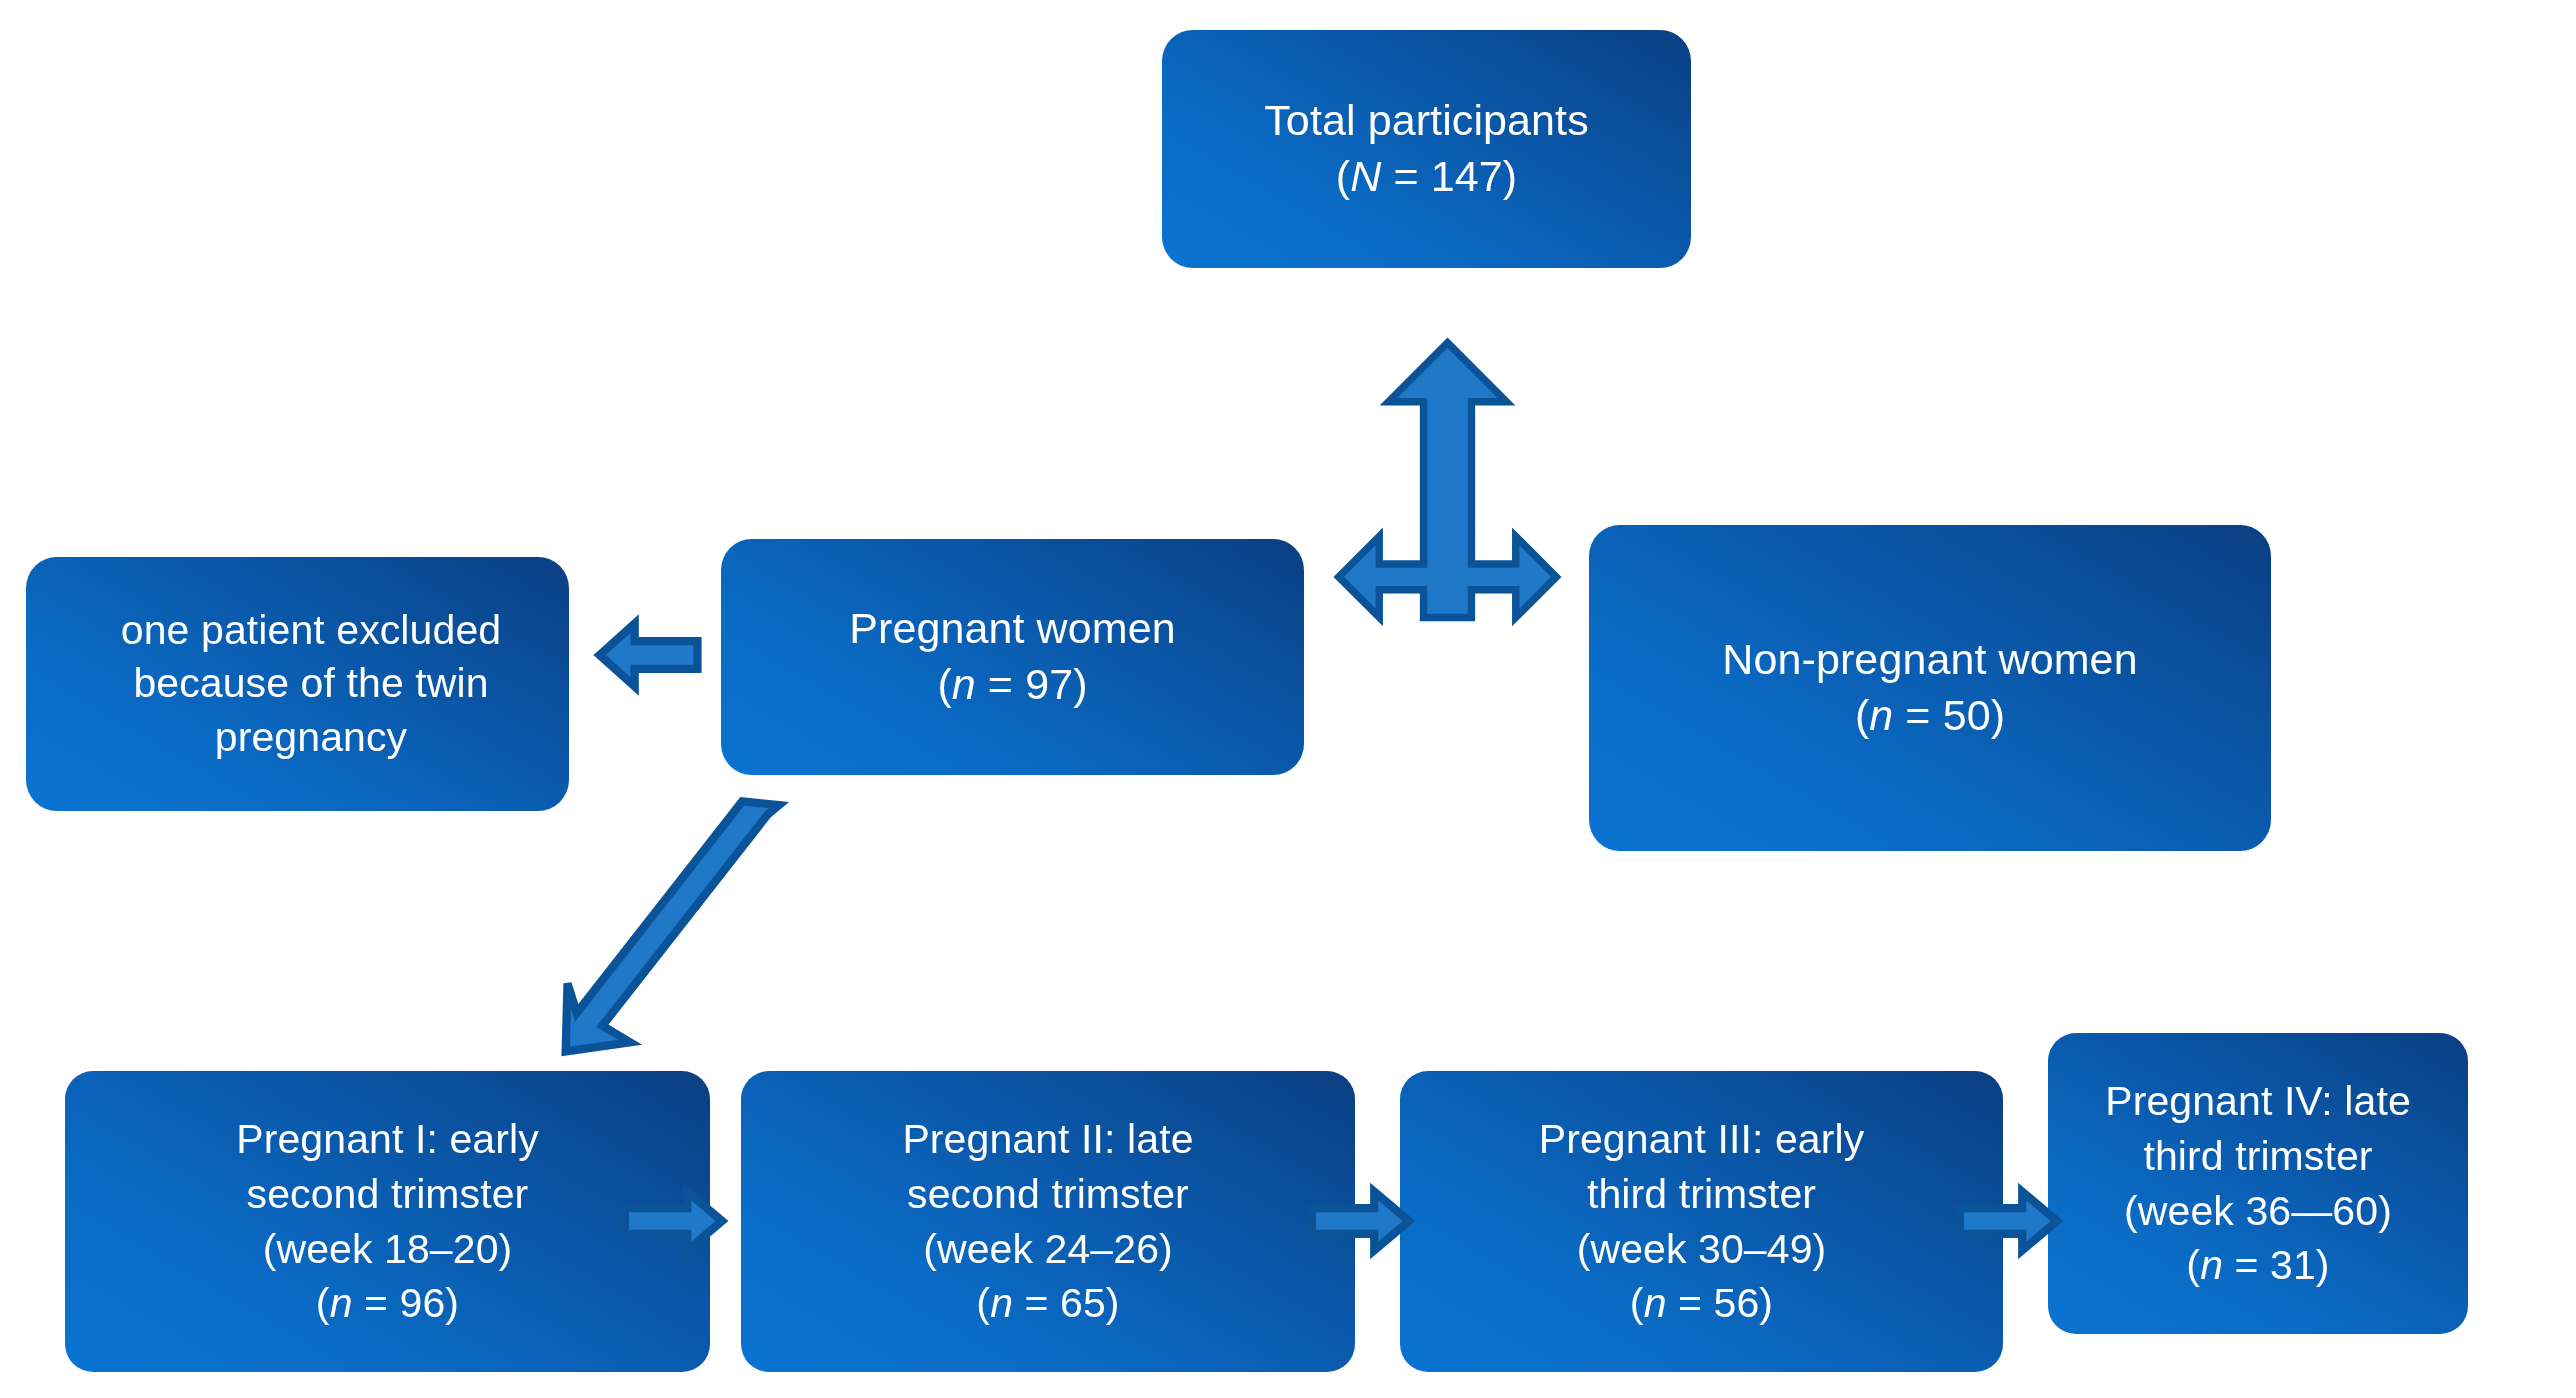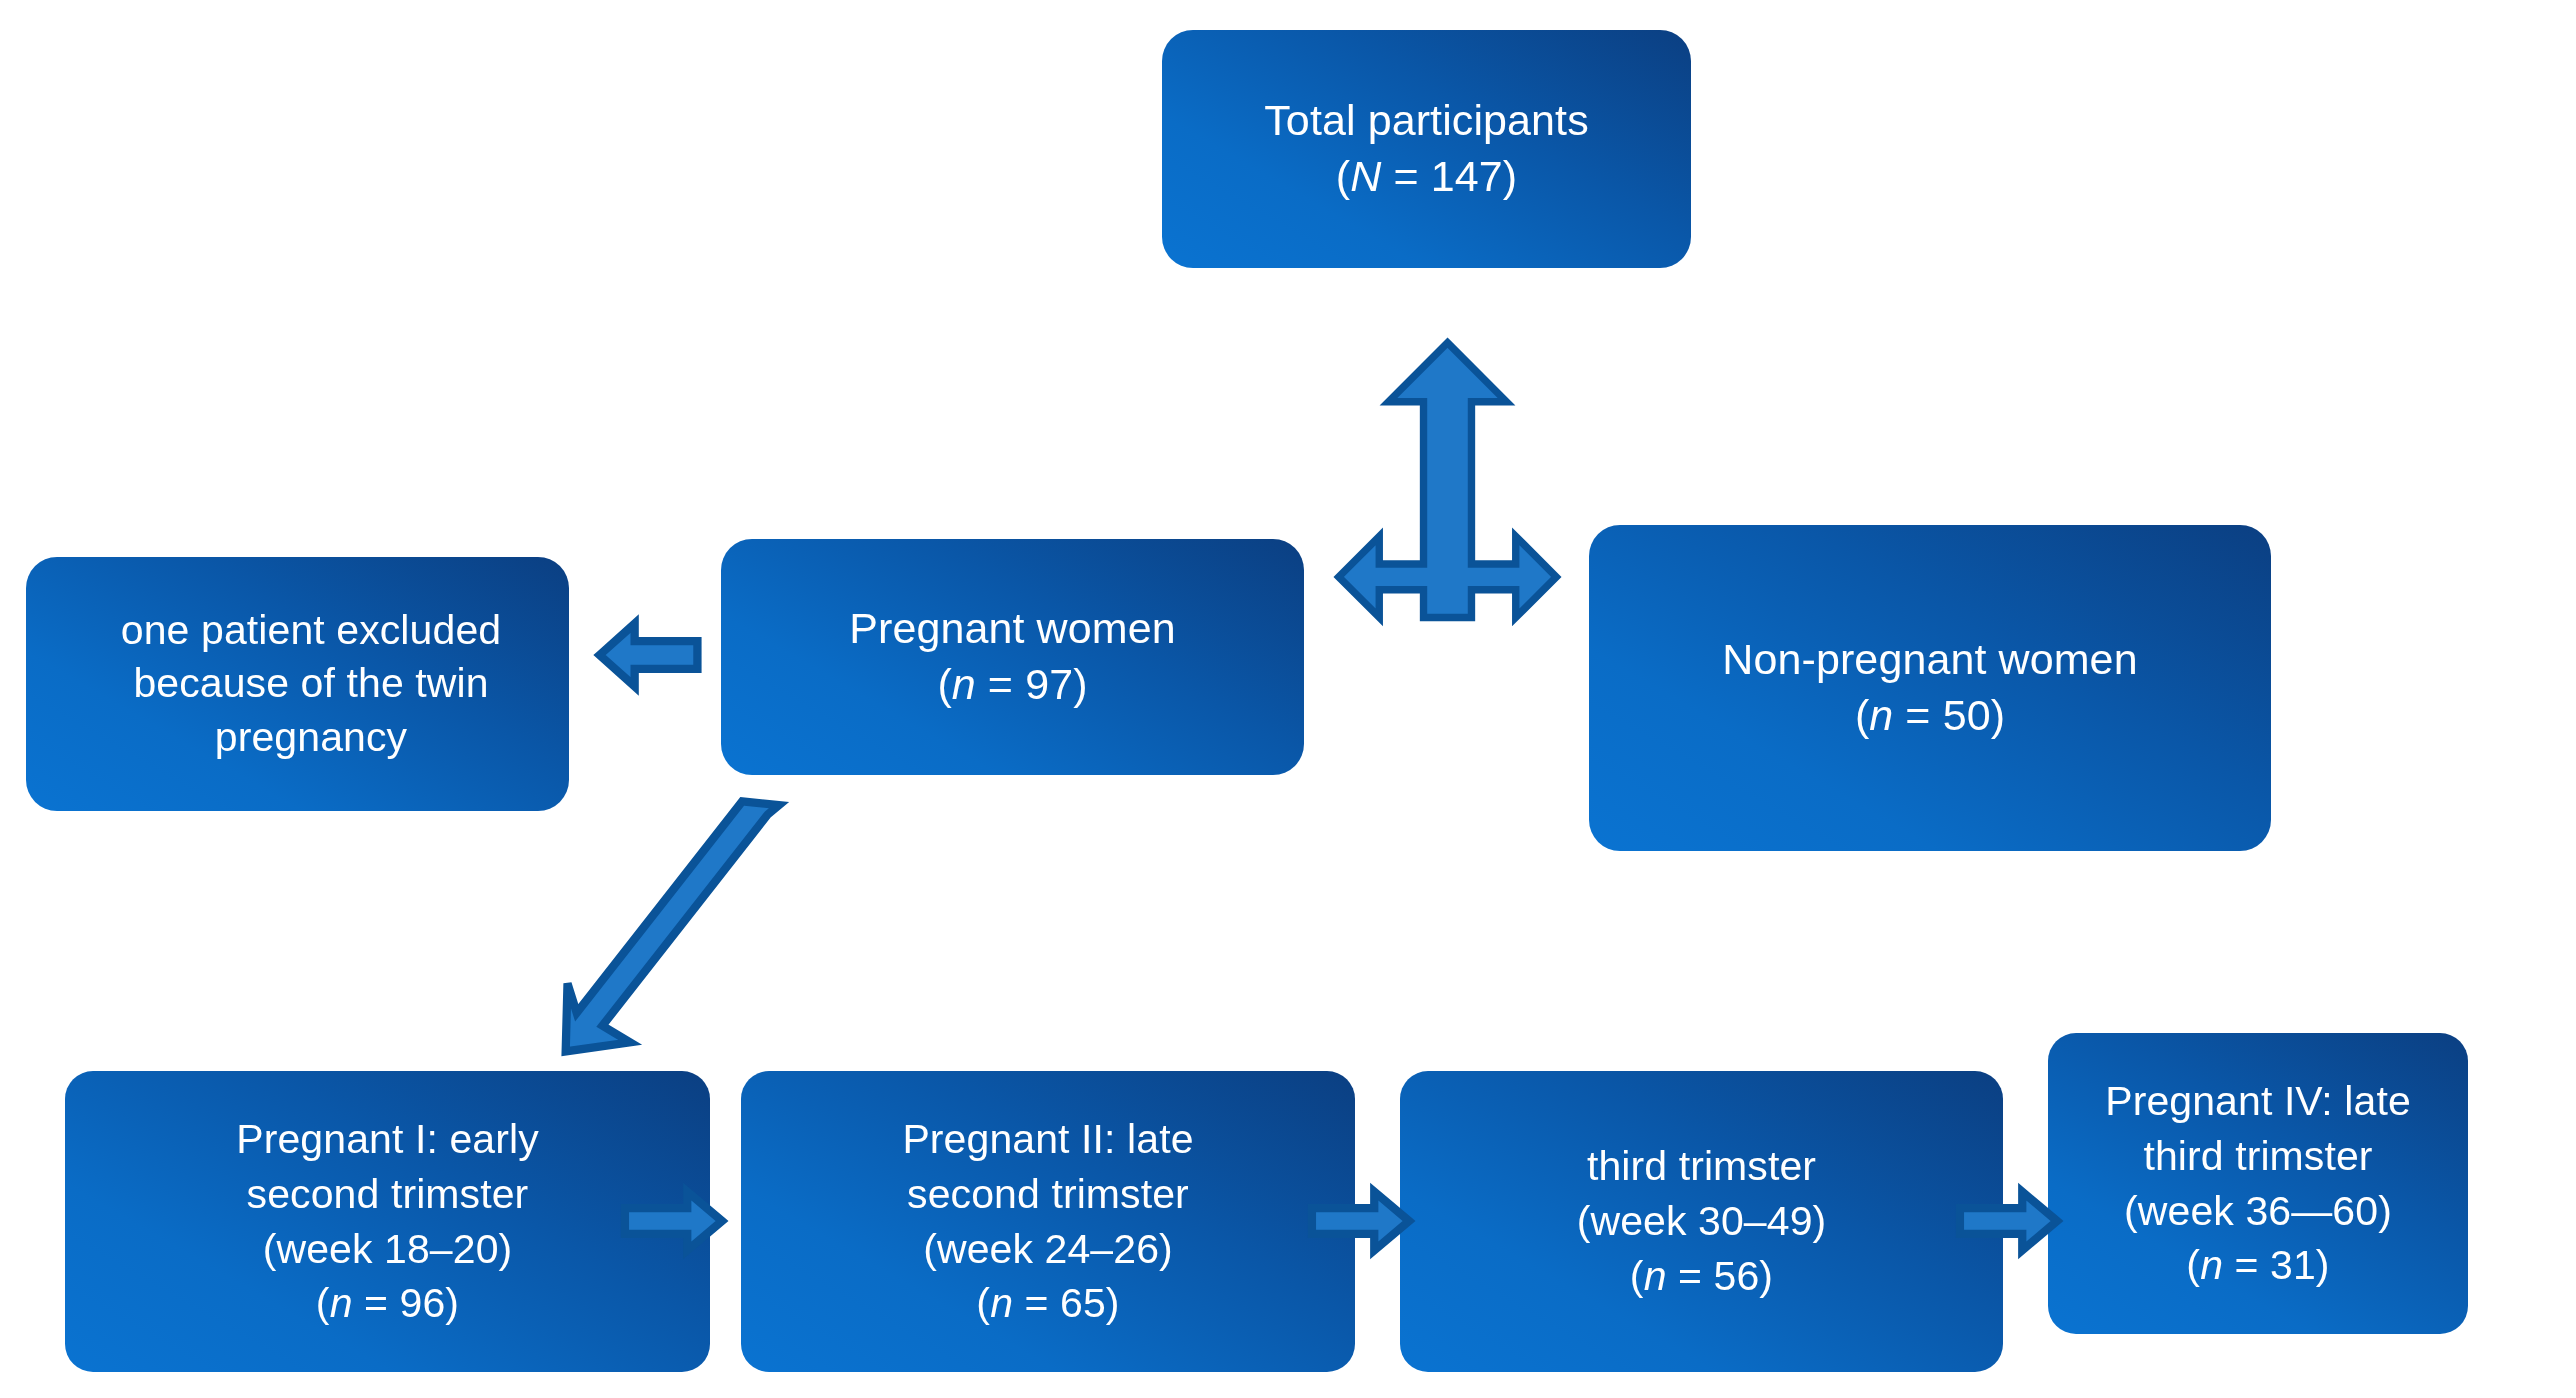--- a/index.html
+++ b/index.html
@@ -99,20 +99,21 @@
   </div>
 
   <div class="node trimester" id="node-p2">
     <span class="ln">Pregnant II: late</span>
     <span class="ln">second trimster</span>
     <span class="ln">(week 24–26)</span>
     <span class="ln"><span>(</span><span class="ital">n</span><span> = 65)</span></span>
   </div>
 
   <div class="node trimester" id="node-p3">
+    <span class="ln">Pregnant III: early</span>
     <span class="ln">third trimster</span>
     <span class="ln">(week 30–49)</span>
     <span class="ln"><span>(</span><span class="ital">n</span><span> = 56)</span></span>
   </div>
 
   <div class="node trimester" id="node-p4">
     <span class="ln">Pregnant IV: late</span>
     <span class="ln">third trimster</span>
     <span class="ln">(week 36—60)</span>
     <span class="ln"><span>(</span><span class="ital">n</span><span> = 31)</span></span>

